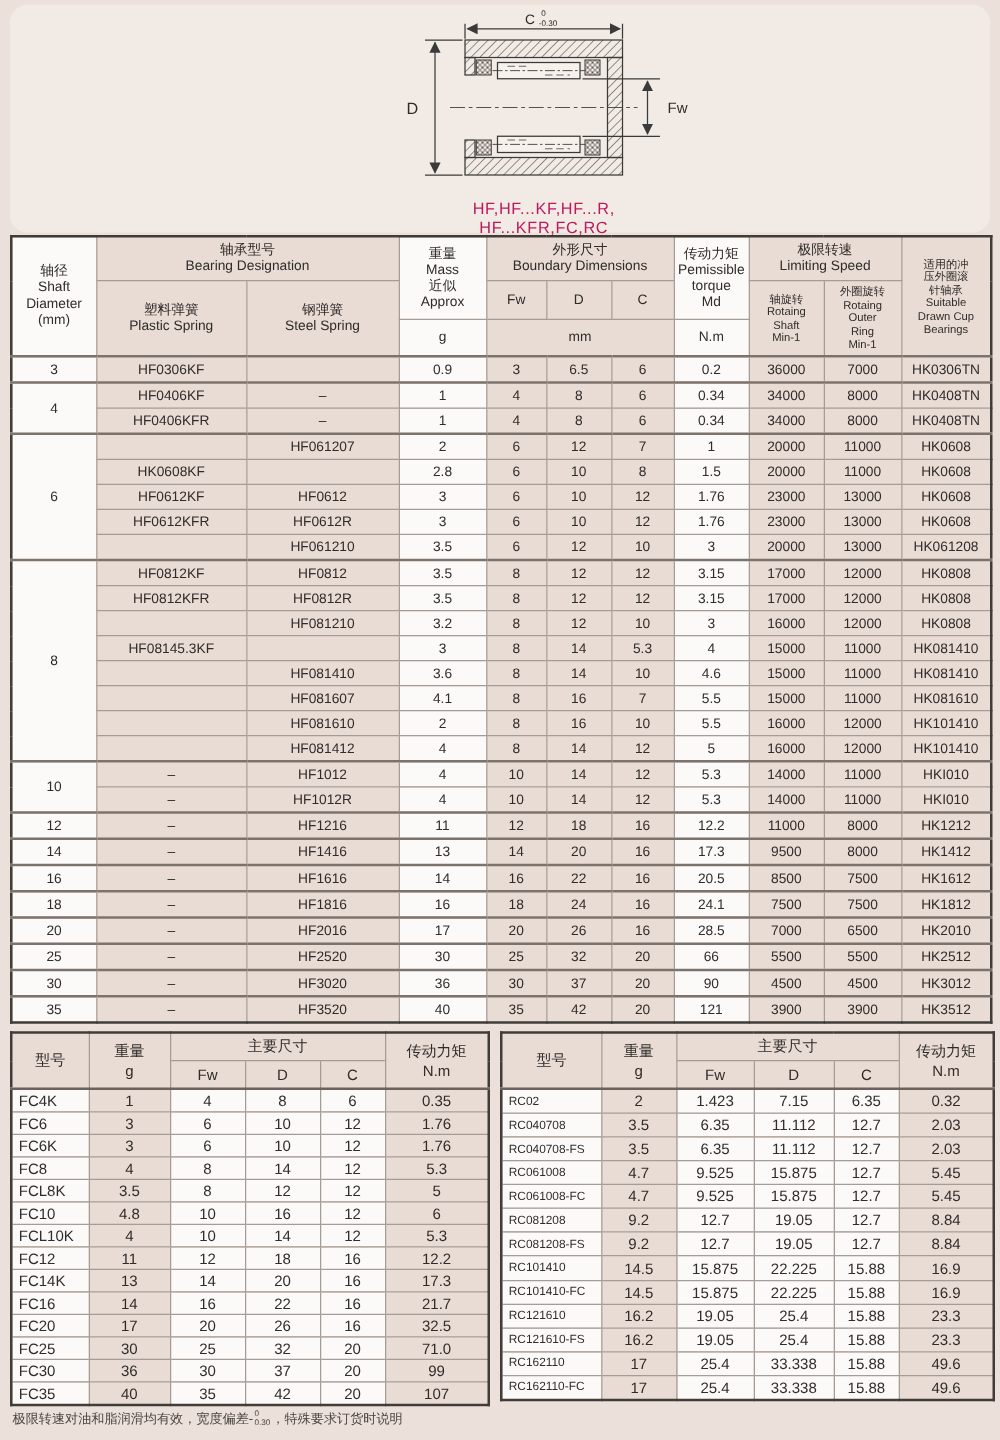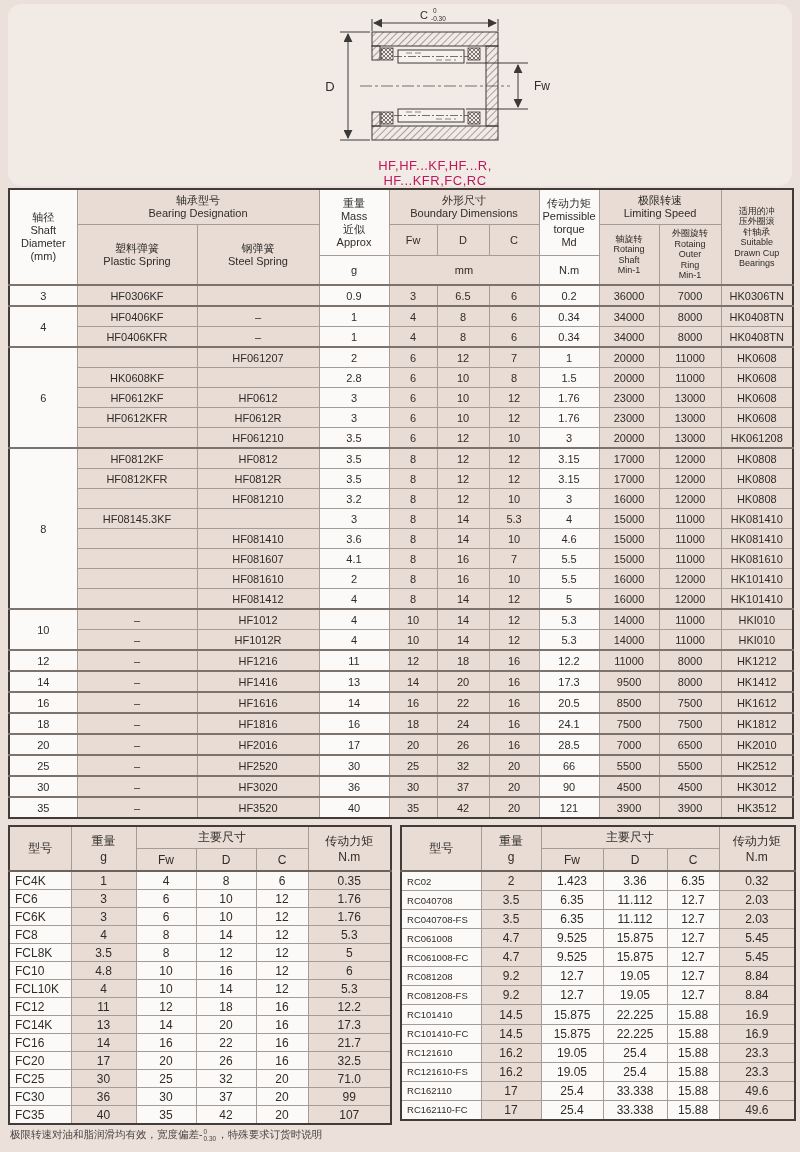--- a/index.html
+++ b/index.html
@@ -686,21 +686,21 @@
           <th class="b">Fw</th>
           <th class="b">D</th>
           <th class="b">C</th>
         </tr>
       </thead>
       <tbody>
           <tr>
             <td class="w">RC02</td>
             <td class="b">2</td>
             <td class="w">1.423</td>
-            <td class="w">3.36</td>
+            <td class="w">7.15</td>
             <td class="w">6.35</td>
             <td class="b">0.32</td>
           </tr>
           <tr>
             <td class="w">RC040708</td>
             <td class="b">3.5</td>
             <td class="w">6.35</td>
             <td class="w">11.112</td>
             <td class="w">12.7</td>
             <td class="b">2.03</td>

